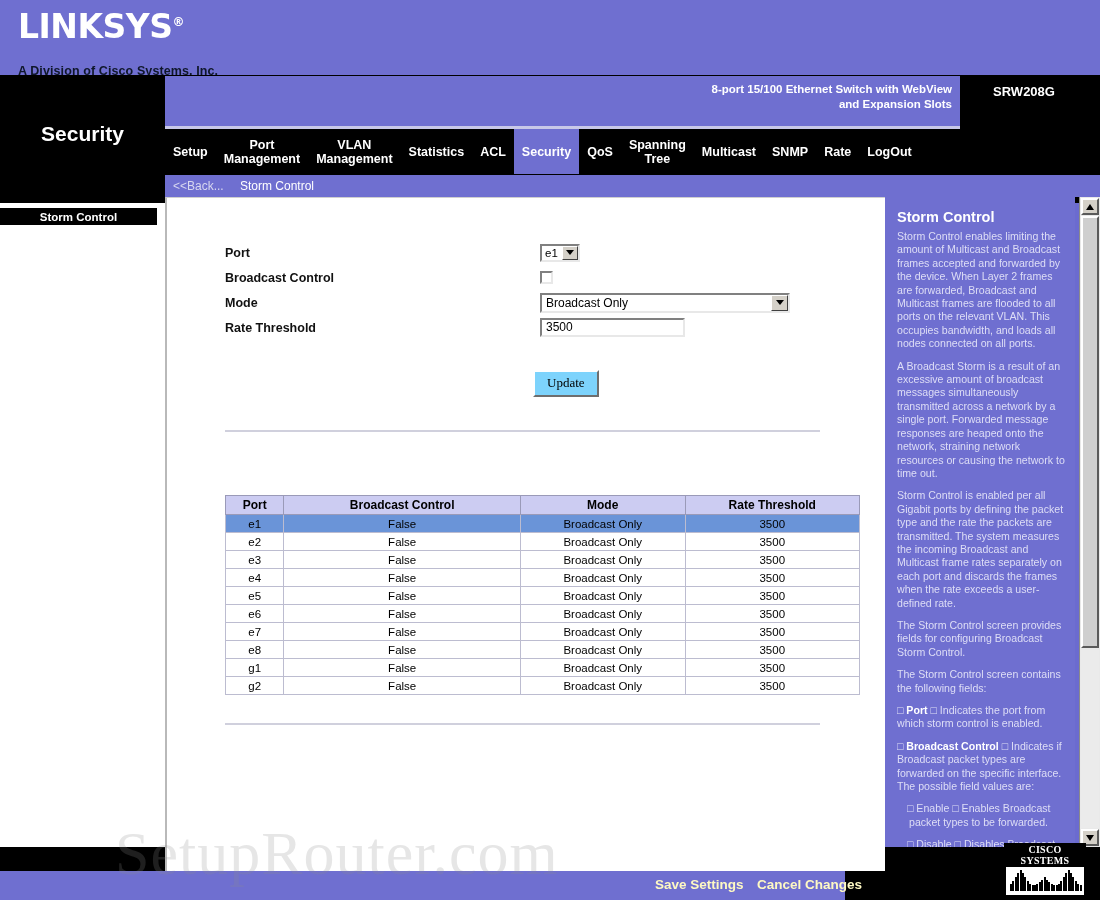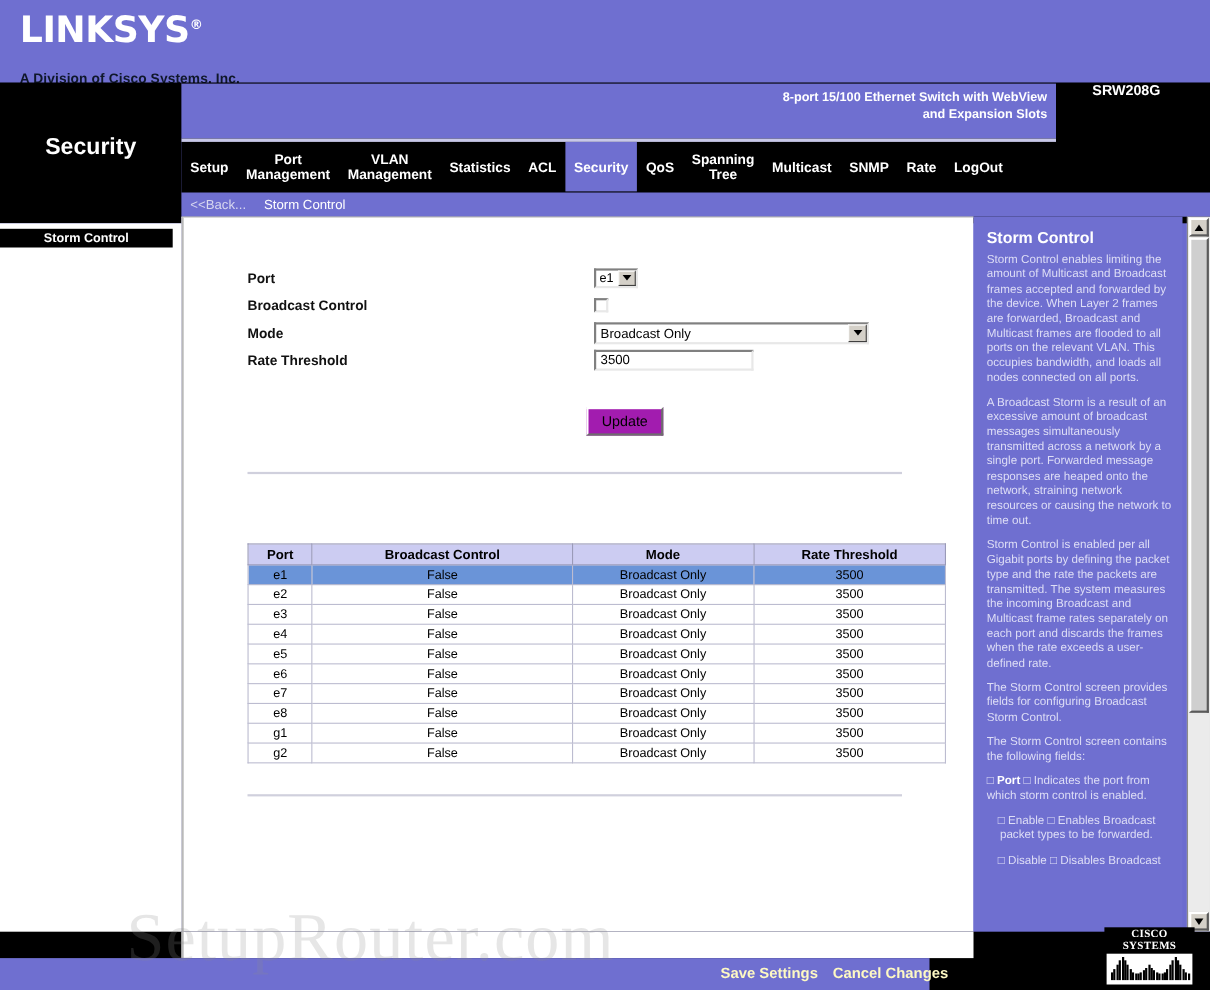--- a/index.html
+++ b/index.html
@@ -97,21 +97,21 @@
   .model-desc {
     position: absolute; right: 8px; top: 6px;
     text-align: right;
     color: #ffffff;
     font-size: 11.5px;
     font-weight: bold;
     line-height: 15px;
     font-family: "Liberation Sans", sans-serif;
   }
   .model-name {
-    position: absolute; left: 960px; top: 74px;
+    position: absolute; left: 960px; top: 84px;
     width: 128px;
     text-align: center;
     color: #ffffff;
     font-size: 13px;
     font-weight: bold;
     font-family: "Liberation Sans", sans-serif;
   }
   .nav-hl {
     position: absolute; left: 165px; top: 126px;
     width: 795px; height: 3px;
@@ -263,27 +263,27 @@
   .ctrl-col { width: 280px; }
 
   .btn-row {
     margin-top: 30px;
     margin-left: 308px;
   }
   .btn {
     display: inline-block;
     min-width: 62px;
     padding: 3px 12px 4px 12px;
-    background: #a21caf;
+    background: #7dd3fc;
     border: 2px solid;
     border-color: #ffffff #6e6e6e #6e6e6e #ffffff;
     font-size: 13px;
     color: #000000;
     text-align: center;
-    font-family: Liberation Sans, sans-serif;
+    font-family: Liberation Serif, serif;
     cursor: pointer;
   }
 
   .hr-sep {
     height: 2px;
     background: #d0d0dd;
     margin-left: 38px;
     margin-right: 45px;
   }
   .sep1 { margin-top: 33px; }
@@ -648,20 +648,21 @@
 
   <div class="help-panel">
     <div class="help-title">Storm Control</div>
     <div id="helpbody">
         <div class="help-p">Storm Control enables limiting the amount of Multicast and Broadcast frames accepted and forwarded by the device. When Layer 2 frames are forwarded, Broadcast and Multicast frames are flooded to all ports on the relevant VLAN. This occupies bandwidth, and loads all nodes connected on all ports.</div>
         <div class="help-p">A Broadcast Storm is a result of an excessive amount of broadcast messages simultaneously transmitted across a network by a single port. Forwarded message responses are heaped onto the network, straining network resources or causing the network to time out.</div>
         <div class="help-p">Storm Control is enabled per all Gigabit ports by defining the packet type and the rate the packets are transmitted. The system measures the incoming Broadcast and Multicast frame rates separately on each port and discards the frames when the rate exceeds a user-defined rate.</div>
         <div class="help-p">The Storm Control screen provides fields for configuring Broadcast Storm Control.</div>
         <div class="help-p">The Storm Control screen contains the following fields:</div>
         <div class="help-p">□ <b>Port</b> □ Indicates the port from which storm control is enabled.</div>
+        <div class="help-p">□ <b>Broadcast Control</b> □ Indicates if Broadcast packet types are forwarded on the specific interface. The possible field values are:</div>
         <div class="help-p indent">□ Enable □ Enables Broadcast packet types to be forwarded.</div>
         <div class="help-p indent">□ Disable □ Disables Broadcast</div>
       </div>
   </div>
 
   <div class="sbar">
     <div class="sbar-btn sbar-up">
         <span class="tri-up"></span>
       </div>
     <div class="sbar-thumb"></div>

